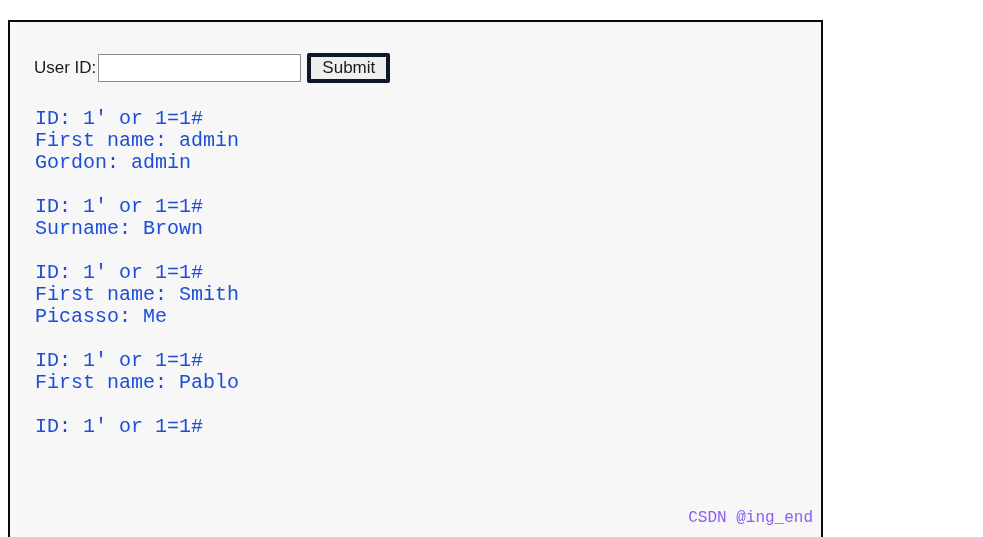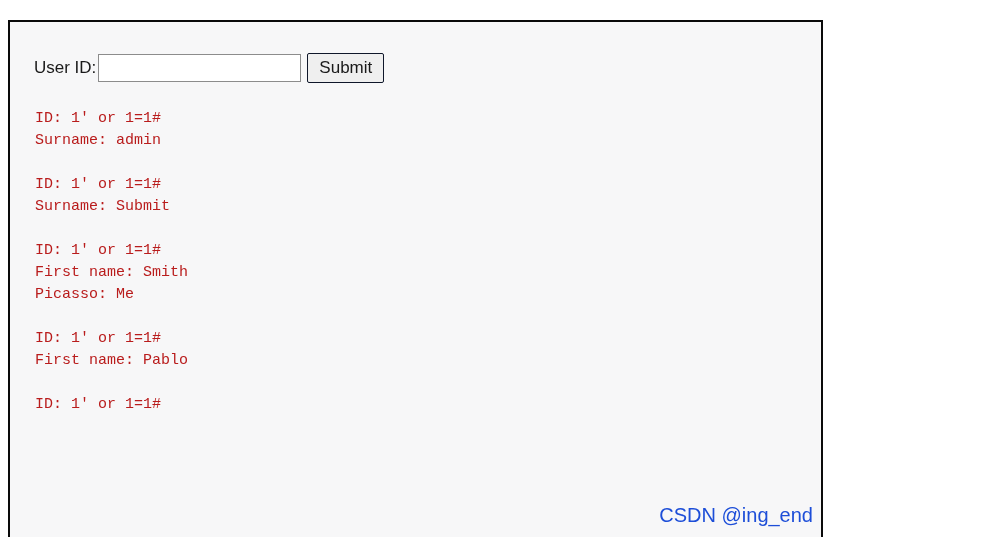--- a/index.html
+++ b/index.html
@@ -57,21 +57,21 @@
     padding: 1px 3px;
     outline: none;
   }
 
   .submit-button {
     box-sizing: border-box;
     margin-left: 6px;
     height: 30px;
     padding: 0 11px;
     background: #efefef;
-    border: 1px solid #0f172a;
+    border: 4px solid #0f172a;
     border-radius: 2px;
     font-family: "Liberation Sans", sans-serif;
     font-size: 17px;
     color: #1a1a1a;
     line-height: 20px;
     cursor: pointer;
   }
 
   .results {
     position: absolute;
@@ -82,59 +82,60 @@
 
   .record-block {
     margin: 0 0 22px 0;
   }
   .record-block:last-child {
     margin-bottom: 0;
   }
 
   .record-line {
     font-family: "Liberation Mono", "DejaVu Sans Mono", monospace;
-    font-size: 15px;
+    font-size: 20px;
     line-height: 22px;
-    color: #b91c1c;
+    color: #1d4ed8;
     white-space: pre;
     letter-spacing: 0px;
   }
 
   .watermark {
     position: absolute;
     right: 8px;
     bottom: 12px;
-    font-family: Liberation Sans, sans-serif;
-    font-size: 20px;
-    color: #1d4ed8;
+    font-family: Liberation Mono, monospace;
+    font-size: 16px;
+    color: #8b5cf6;
     white-space: nowrap;
     user-select: none;
   }
 </style>
 </head>
 <body>
 
 <div class="page-frame">
 
   <div class="form-row">
     <span class="form-label">User ID:</span>
     <input class="userid-input" type="text" placeholder="" style="">
     <button class="submit-button">Submit</button>
   </div>
 
   <div class="results">
 
     <div class="record-block">
       <div class="record-line">ID: 1' or 1=1#</div>
-      <div class="record-line">Surname: admin</div>
+      <div class="record-line">First name: admin</div>
+      <div class="record-line">Gordon: admin</div>
     </div>
 
     <div class="record-block">
       <div class="record-line">ID: 1' or 1=1#</div>
-      <div class="record-line">Surname: Submit</div>
+      <div class="record-line">Surname: Brown</div>
     </div>
 
     <div class="record-block">
       <div class="record-line">ID: 1' or 1=1#</div>
       <div class="record-line">First name: Smith</div>
       <div class="record-line">Picasso: Me</div>
     </div>
 
     <div class="record-block">
       <div class="record-line">ID: 1' or 1=1#</div>

